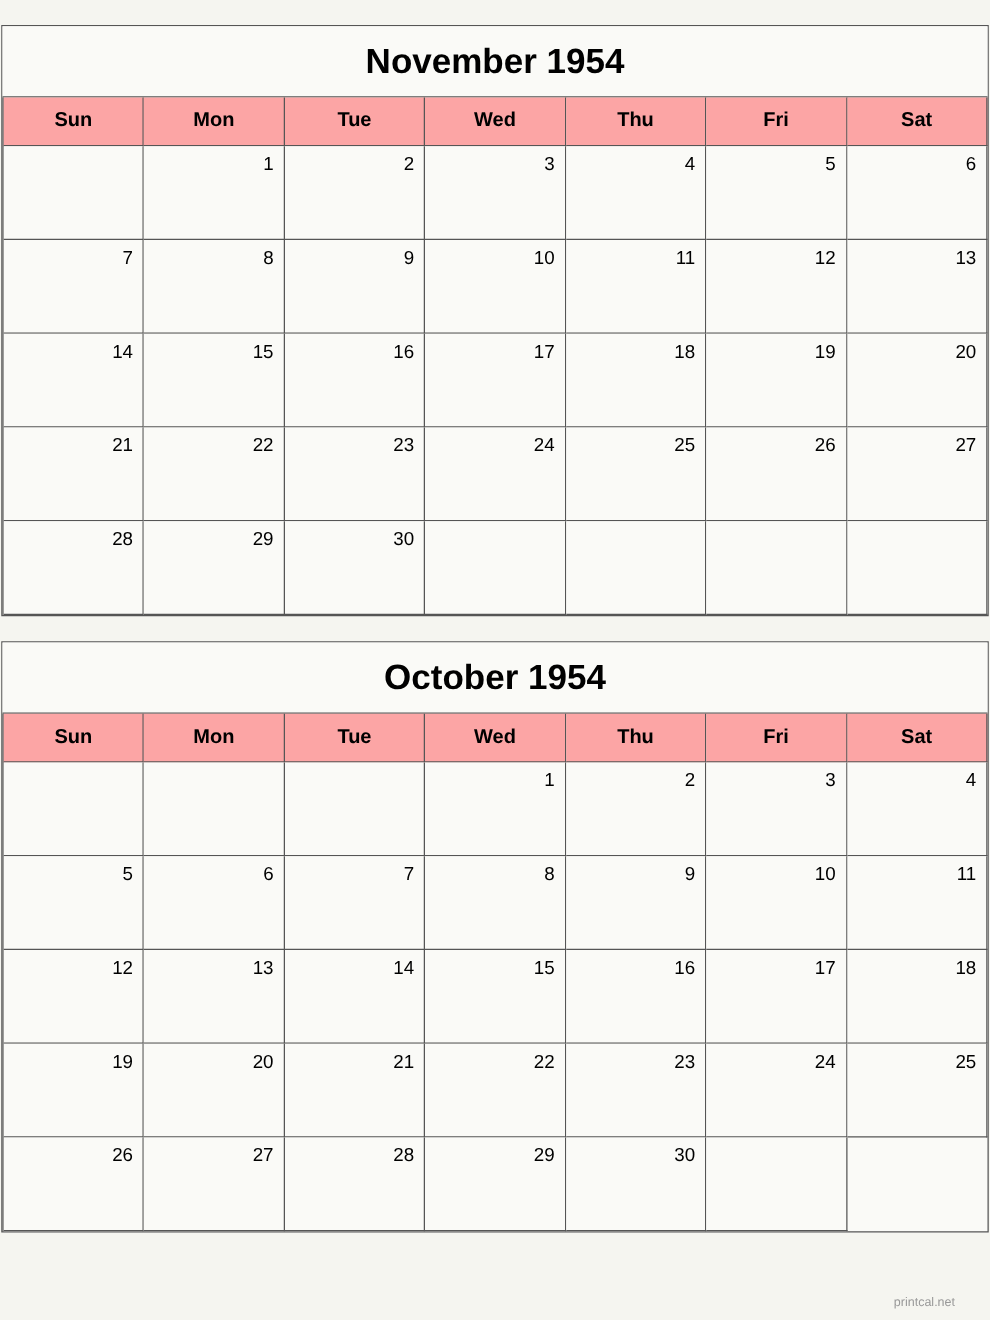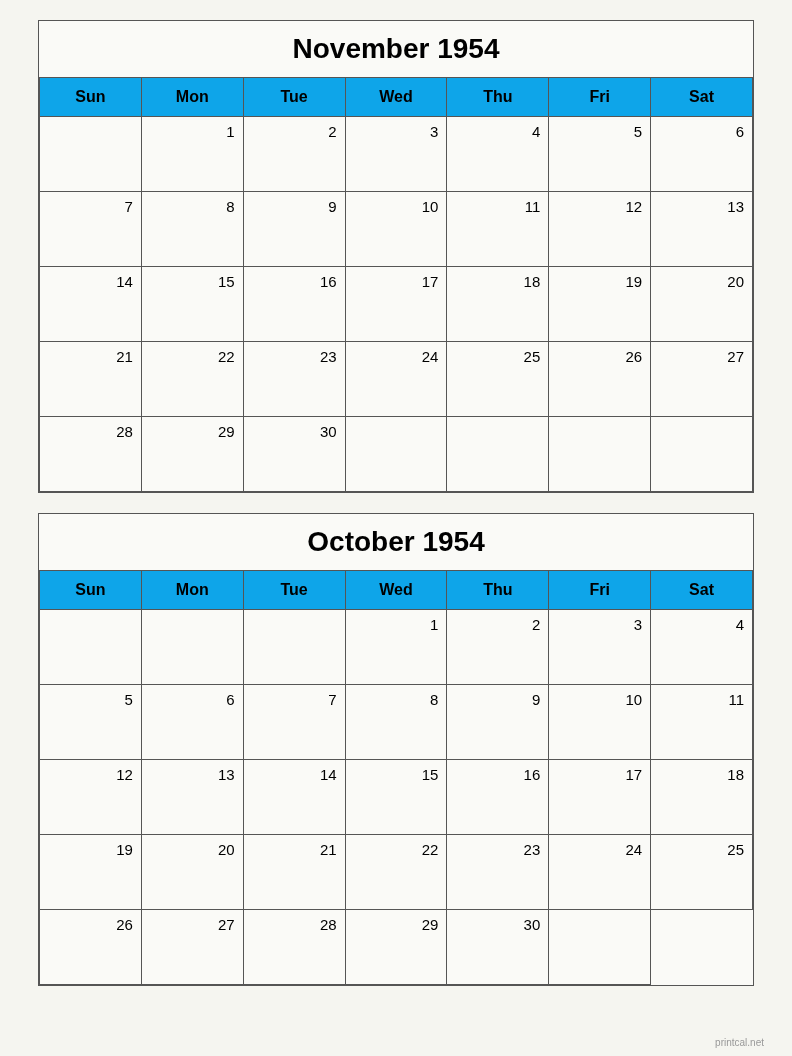--- a/index.html
+++ b/index.html
@@ -12,21 +12,21 @@
       font-family: Arial, sans-serif;
       width: 792px;
       min-height: 1056px;
       display: flex;
       flex-direction: column;
       align-items: center;
       padding: 20px;
       gap: 20px;
     }
     .calendar {
-      width: 716px;
+      width: 790px;
       border: 1.5px solid #555;
       background: #fafaf7;
     }
     .calendar-title {
       text-align: center;
       font-size: 28px;
       font-weight: bold;
       padding: 12px 0;
       border-bottom: 1.5px solid #555;
       background: #fafaf7;
@@ -36,21 +36,21 @@
       grid-template-columns: repeat(7, 1fr);
       border-left: 1.5px solid #555;
     }
     .day-header {
       text-align: center;
       font-size: 16px;
       font-weight: bold;
       padding: 10px 0;
       border-right: 1.5px solid #555;
       border-bottom: 1.5px solid #555;
-      background: #0ea5e9;
+      background: #fca5a5;
     }
     .day-cell {
       height: 75px;
       border-right: 1.5px solid #555;
       border-bottom: 1.5px solid #555;
       padding: 6px 8px;
       font-size: 15px;
       text-align: right;
       vertical-align: top;
       background: #fafaf7;

